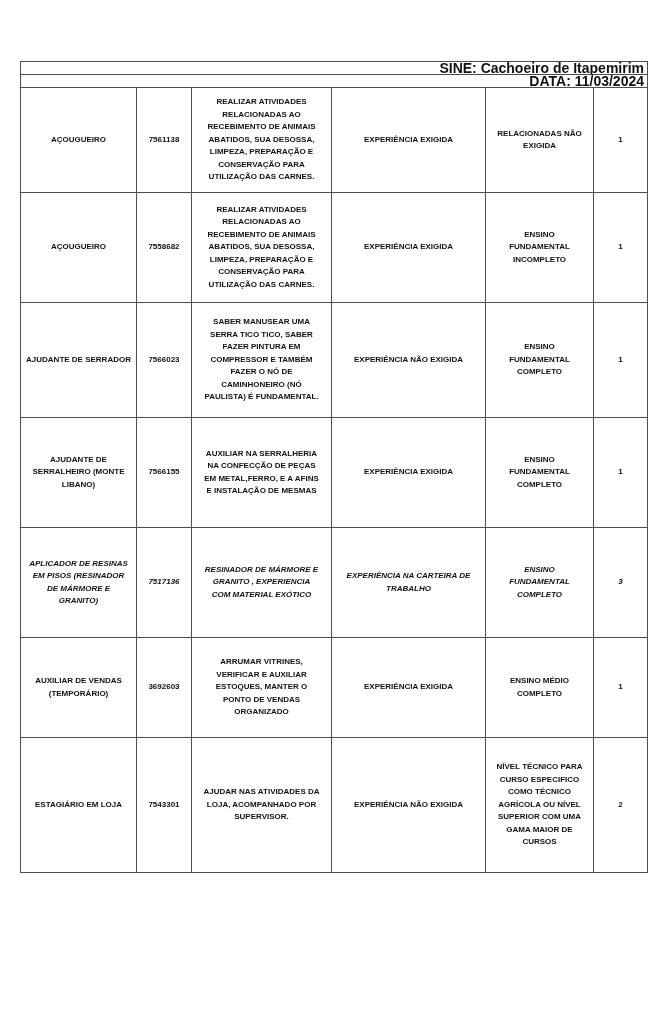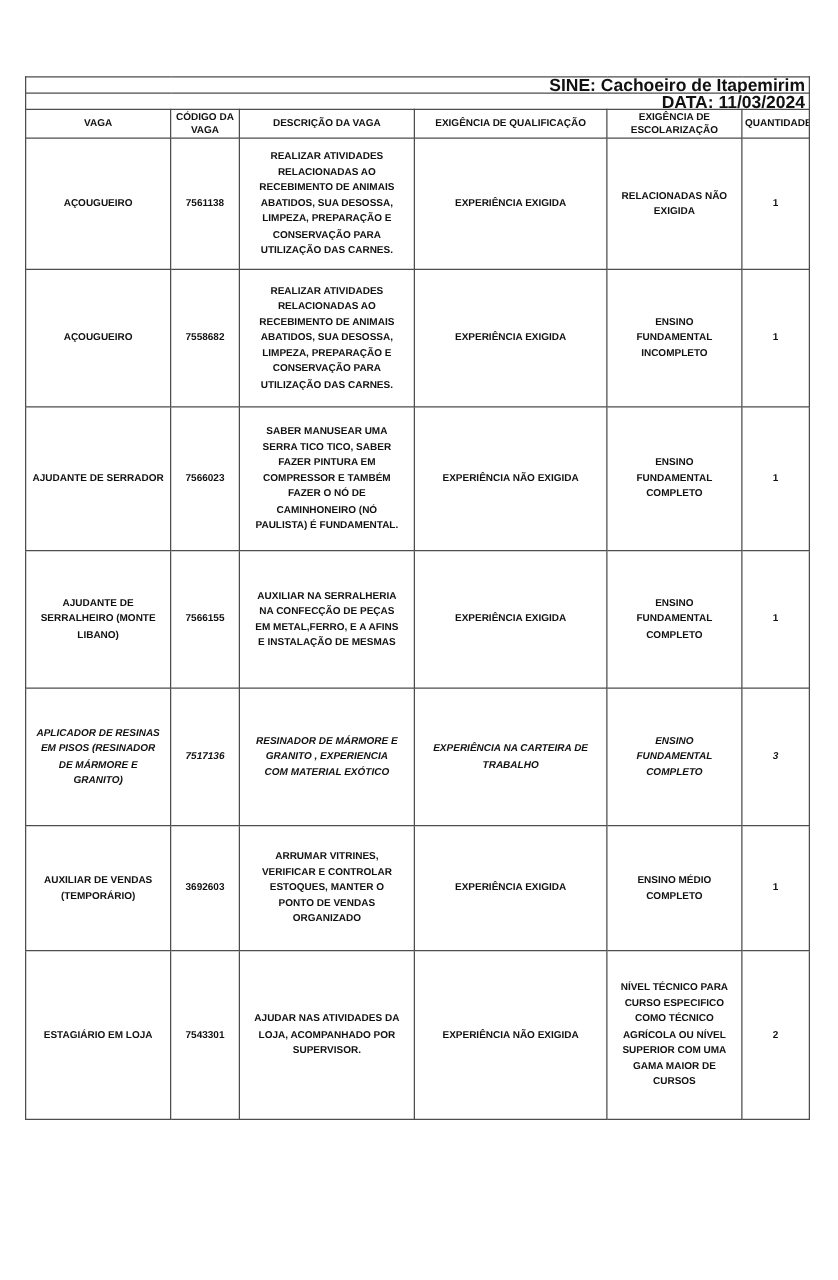--- a/index.html
+++ b/index.html
@@ -68,30 +68,20 @@
       <col style="width:154px">
       <col style="width:108px">
       <col style="width:54px">
     </colgroup>
     <thead>
       <tr class="meta">
         <td colspan="6">SINE: Cachoeiro de Itapemirim</td>
       </tr>
       <tr class="meta">
         <td colspan="6">DATA: 11/03/2024</td>
-      </tr>
-      <tr class="head">
-        <th>VAGA</th>
-        <th>CÓDIGO DA
-VAGA</th>
-        <th>DESCRIÇÃO DA VAGA</th>
-        <th>EXIGÊNCIA DE QUALIFICAÇÃO</th>
-        <th>EXIGÊNCIA DE
-ESCOLARIZAÇÃO</th>
-        <th>QUANTIDADE</th>
       </tr>
     </thead>
     <tbody>
       <tr class="row-1">
         <td class="c-vaga">AÇOUGUEIRO</td>
         <td class="c-cod">7561138</td>
         <td class="c-desc">REALIZAR ATIVIDADES
 RELACIONADAS AO
 RECEBIMENTO DE ANIMAIS
 ABATIDOS, SUA DESOSSA,
@@ -164,21 +154,21 @@
         <td class="c-esc">ENSINO
 FUNDAMENTAL
 COMPLETO</td>
         <td class="c-qty">3</td>
       </tr>
       <tr class="row-6">
         <td class="c-vaga">AUXILIAR DE VENDAS
 (TEMPORÁRIO)</td>
         <td class="c-cod">3692603</td>
         <td class="c-desc">ARRUMAR VITRINES,
-VERIFICAR E CONTROLAR
+VERIFICAR E AUXILIAR
 ESTOQUES, MANTER O
 PONTO DE VENDAS
 ORGANIZADO</td>
         <td class="c-qual">EXPERIÊNCIA EXIGIDA</td>
         <td class="c-esc">ENSINO MÉDIO
 COMPLETO</td>
         <td class="c-qty">1</td>
       </tr>
       <tr class="row-7">
         <td class="c-vaga">ESTAGIÁRIO EM LOJA</td>

